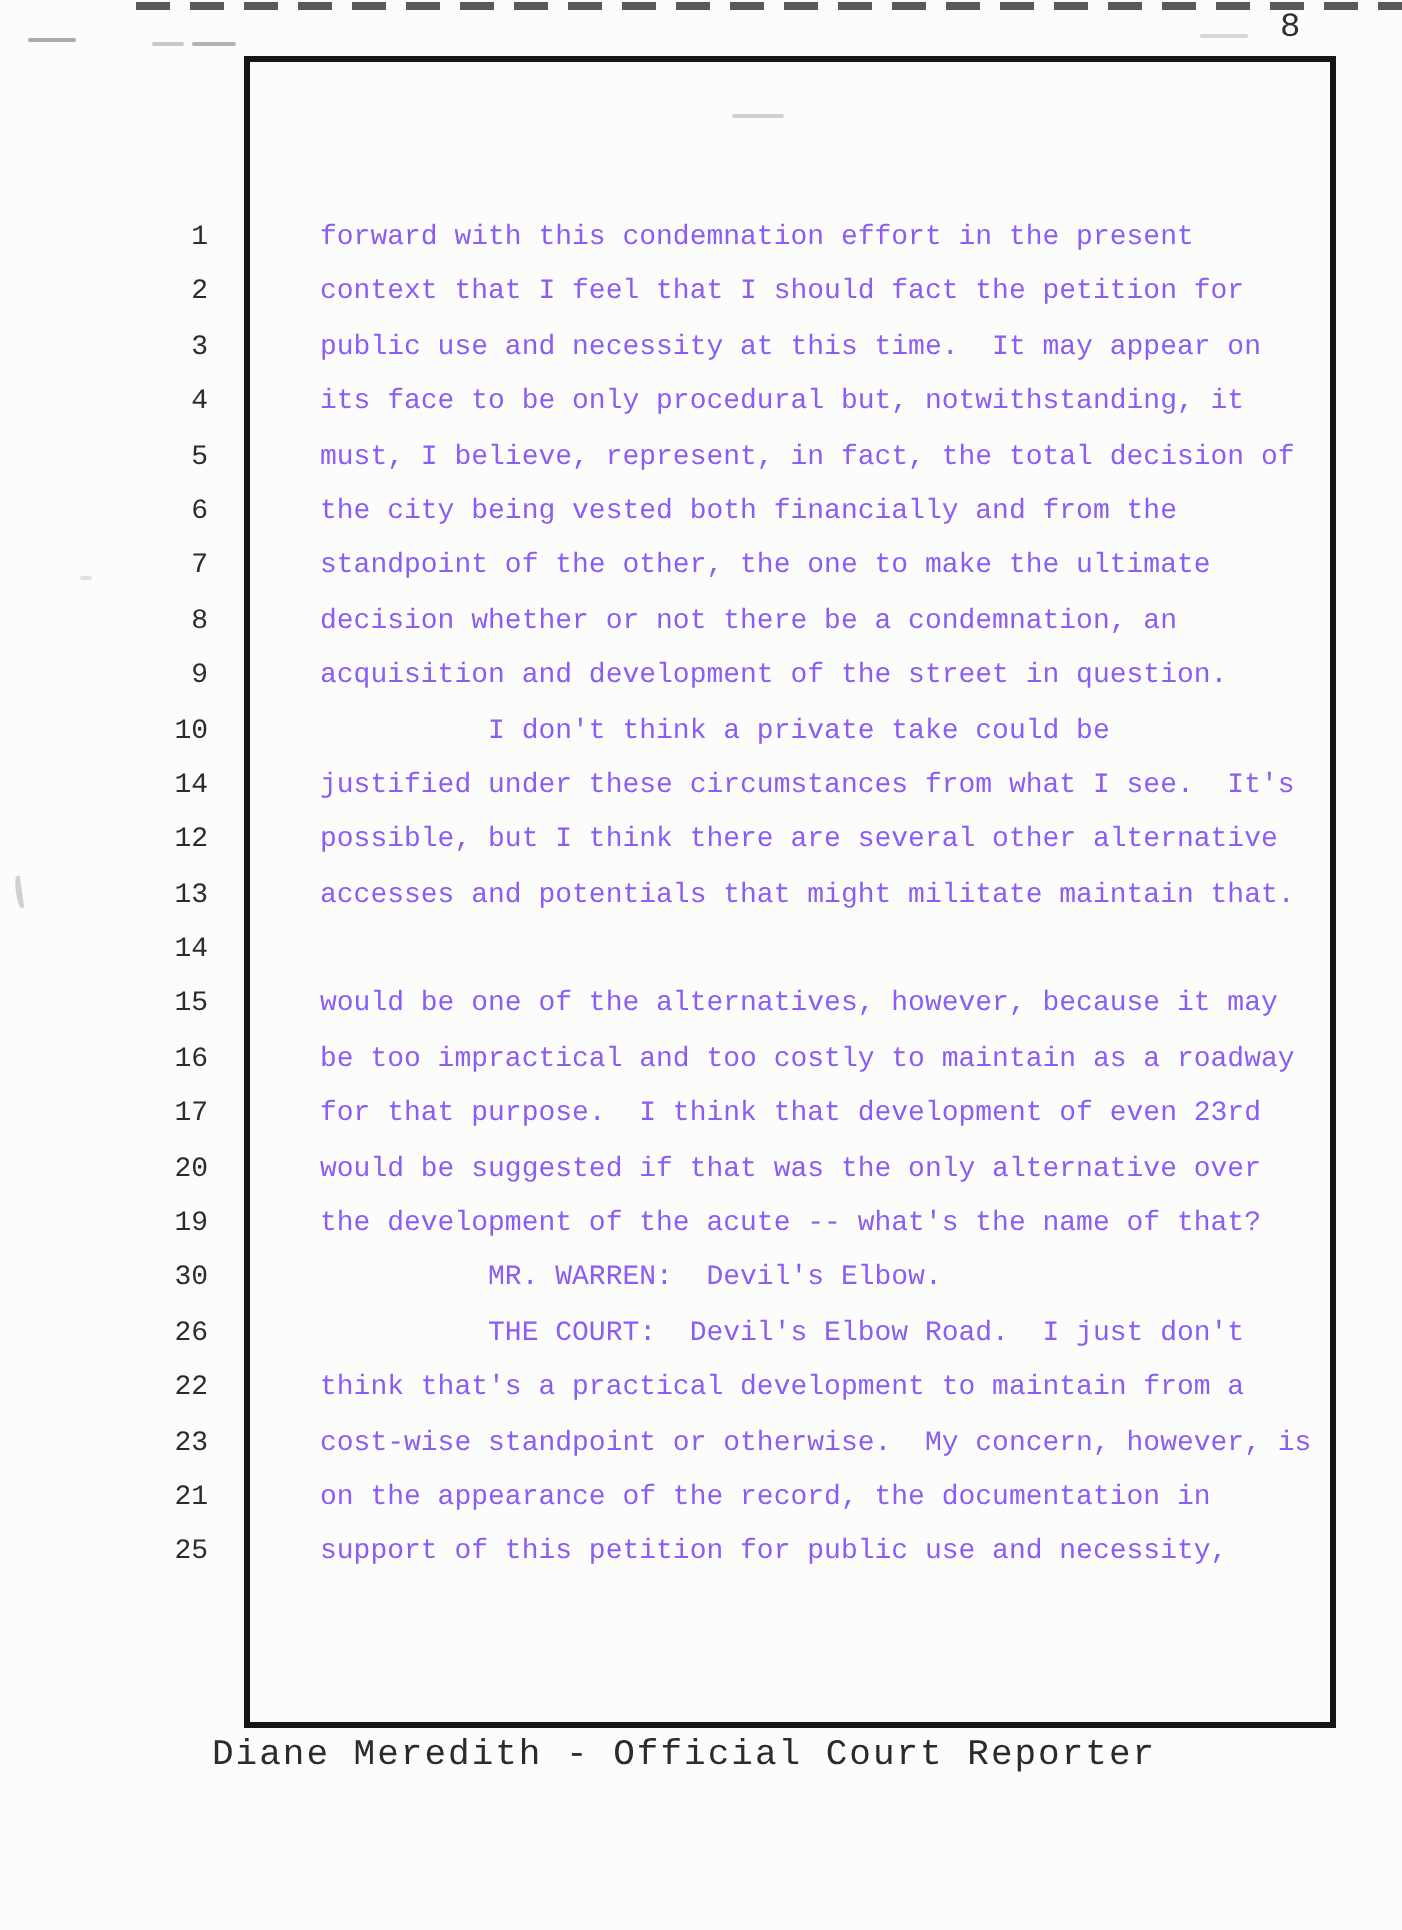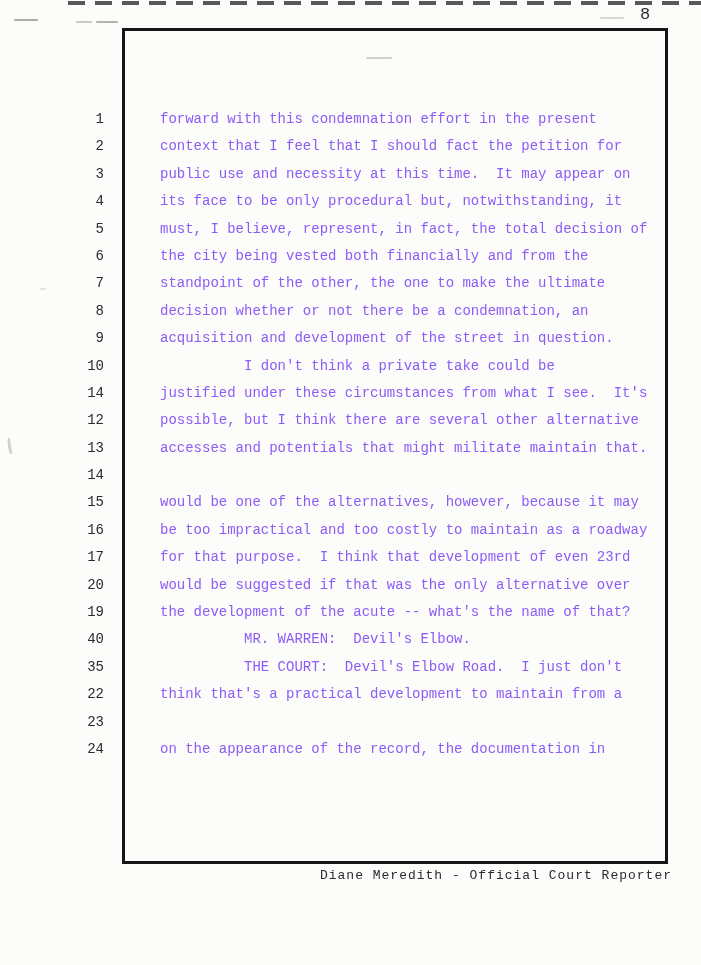--- a/index.html
+++ b/index.html
@@ -82,24 +82,24 @@
   .line-text {
     display: inline-block;
     margin-left: 56px;
     color: #8b5cf6;
     letter-spacing: 0px;
   }
 
   .footer {
     position: absolute;
     top: 868px;
-    left: 126px;
+    left: 106px;
     width: 546px;
-    text-align: right;
-    font-size: 13px;
+    text-align: left;
+    font-size: 18px;
     letter-spacing: 1px;
     color: #2b2b2b;
   }
 </style>
 </head>
 <body>
 
 <div class="top-dashed"></div>
 <div class="artifact a1"></div>
 <div class="artifact a2"></div>
@@ -202,38 +202,43 @@
     <span class="line-num">20</span>
     <span class="line-text">would be suggested if that was the only alternative over</span>
   </div>
 
   <div class="line-row">
     <span class="line-num">19</span>
     <span class="line-text">the development of the acute -- what's the name of that?</span>
   </div>
 
   <div class="line-row">
-    <span class="line-num">40</span>
+    <span class="line-num">30</span>
     <span class="line-text">          MR. WARREN:  Devil's Elbow.</span>
   </div>
 
   <div class="line-row">
-    <span class="line-num">35</span>
+    <span class="line-num">26</span>
     <span class="line-text">          THE COURT:  Devil's Elbow Road.  I just don't</span>
   </div>
 
   <div class="line-row">
     <span class="line-num">22</span>
     <span class="line-text">think that's a practical development to maintain from a</span>
   </div>
 
   <div class="line-row">
     <span class="line-num">23</span>
-  </div>
-
-  <div class="line-row">
-    <span class="line-num">24</span>
+    <span class="line-text">cost-wise standpoint or otherwise.  My concern, however, is</span>
+  </div>
+
+  <div class="line-row">
+    <span class="line-num">21</span>
     <span class="line-text">on the appearance of the record, the documentation in</span>
   </div>
 
+  <div class="line-row">
+    <span class="line-num">25</span>
+    <span class="line-text">support of this petition for public use and necessity,</span>
+  </div>
 </div>
 
 <div class="footer">Diane Meredith - Official Court Reporter</div>
 
 </body></html>

